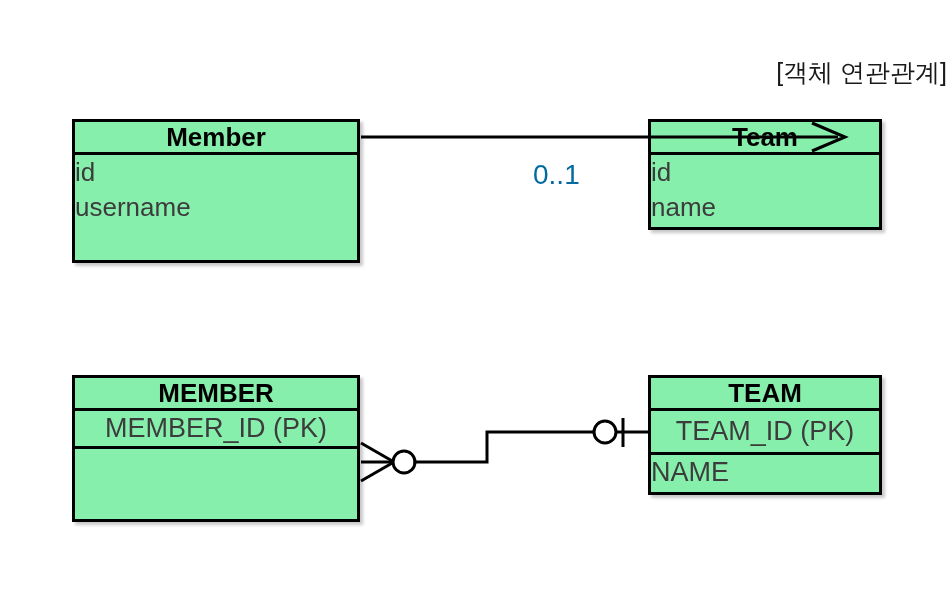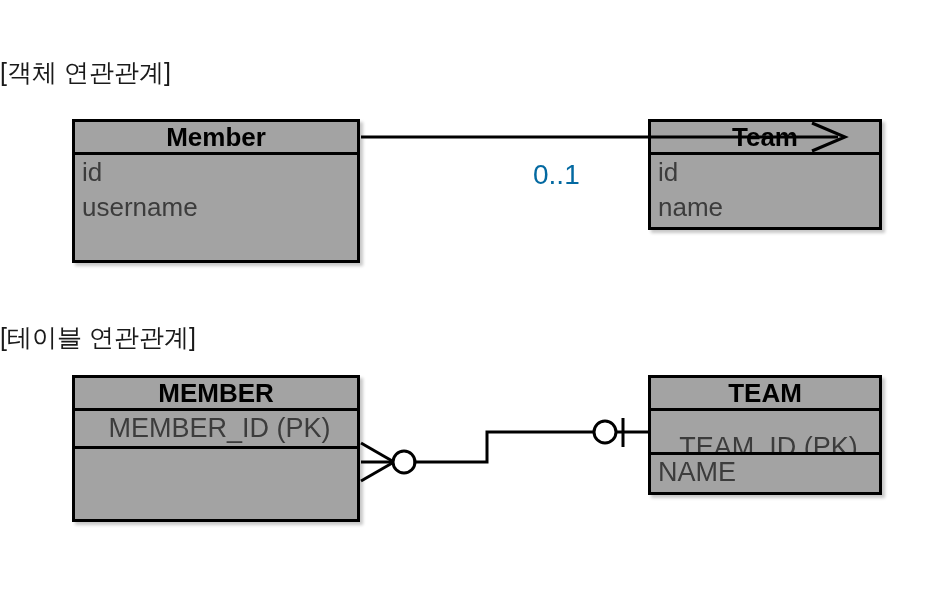--- a/index.html
+++ b/index.html
@@ -24,29 +24,29 @@
   }
 
   
   .section-caption {
     position: absolute;
     font-size: 25px;
     line-height: 30px;
     color: #1a1a1a;
     letter-spacing: 0px;
     white-space: nowrap;
-    text-align: left;
+    text-align: right;
   }
   #caption-object { left: 0; top: 57px; width: 947px; }
   #caption-table  { left: 0; top: 322px; width: 947px; }
 
   
   .uml-box {
     position: absolute;
-    background: #a3a3a3;
+    background: #86efac;
     border: 3px solid #000000;
     box-sizing: border-box;
     box-shadow: 3px 3px 3px rgba(0,0,0,0.22);
   }
   .box-header {
     text-align: center;
     font-weight: bold;
     color: #000000;
     border-bottom: 3px solid #000000;
     box-sizing: border-box;
@@ -57,21 +57,21 @@
     box-sizing: border-box;
     overflow: hidden;
   }
   .box-section.divided {
     border-bottom: 3px solid #000000;
     text-align: center;
   }
   .attr {
     white-space: nowrap;
     color: #3c3c3c;
-    padding-left: 7px;
+    padding-left: 0;
     overflow: hidden;
   }
   .attr.bold {
     font-weight: bold;
     color: #000000;
   }
 
   
   #box-member, #box-team {
     top: 119px;
@@ -101,21 +101,21 @@
     font-size: 26px;
   }
   #box-member-tbl .attr, #box-team-tbl .attr {
     font-size: 27px;
     line-height: 35px;
     height: 35px;
   }
   #box-member-tbl .sec-pk { height: 38px; }
   #box-member-tbl .sec-pk .attr { line-height: 34px; height: 34px; }
   #box-team-tbl .sec-pk { height: 44px; }
-  #box-team-tbl .sec-pk .attr { line-height: 40px; height: 40px; margin-top: 16px; }
+  #box-team-tbl .sec-pk .attr { line-height: 40px; height: 40px; }
 
   
   #connectors {
     position: absolute;
     left: 0; top: 0;
     width: 947px;
     height: 605px;
     pointer-events: none;
   }
 
@@ -148,21 +148,20 @@
   <div class="uml-box" id="box-team">
     <div class="box-header">Team</div>
     <div class="box-section">
       <div class="attr">id</div>
       <div class="attr">name</div>
     </div>
   </div>
 
   <div id="multiplicity-label">0..1</div>
 
-  <div class="section-caption" id="caption-table">[테이블 연관관계]</div>
 
   <div class="uml-box" id="box-member-tbl">
     <div class="box-header">MEMBER</div>
     <div class="box-section divided sec-pk">
       <div class="attr">MEMBER_ID (PK)</div>
     </div>
   </div>
 
   <div class="uml-box" id="box-team-tbl">
     <div class="box-header">TEAM</div>

